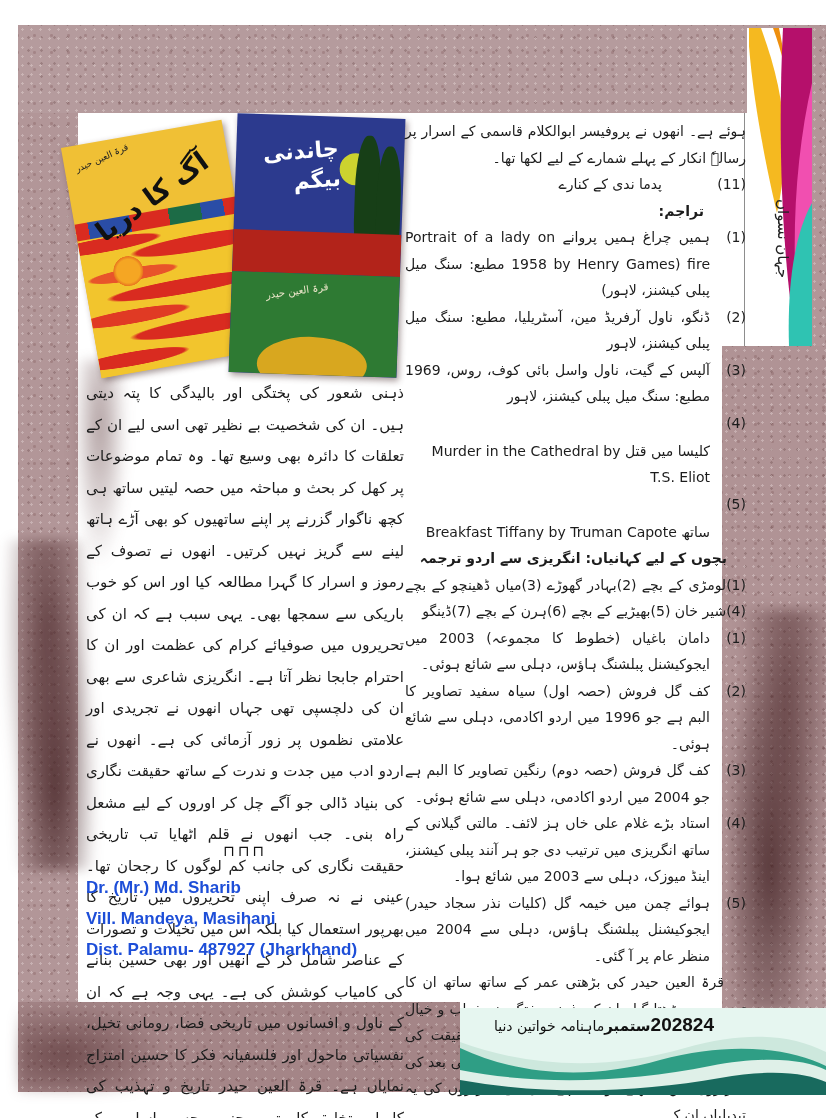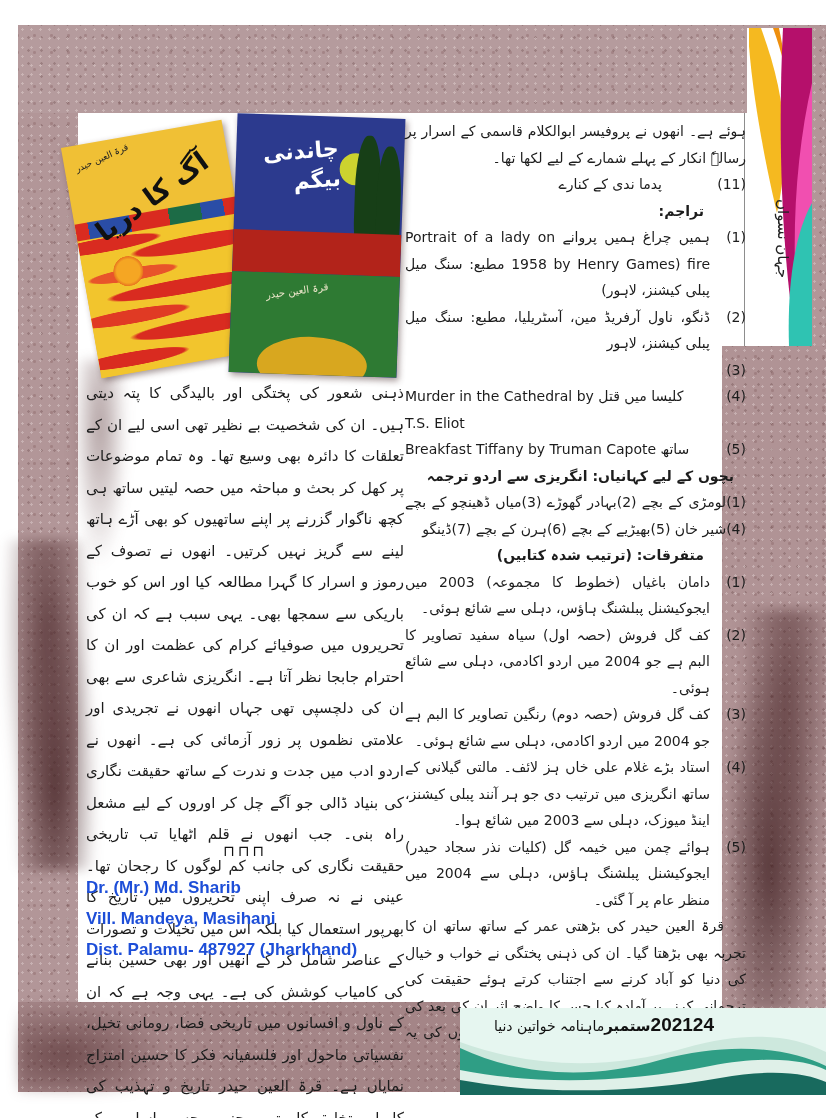--- a/index.html
+++ b/index.html
@@ -68,22 +68,22 @@
   
   .col-right{position:absolute;left:405px;top:118px;width:341px;direction:rtl;
     font-size:14px;line-height:26.5px;text-align:justify;}
   .col-right .intro{margin:0;}
   .numline{display:flex;gap:6px;}
   .numline .num{flex:0 0 30px;margin-left:48px;}
   .subhead{margin-right:42px;font-weight:600;}
   .numitem{display:flex;gap:6px;}
   .numitem .num{flex:0 0 30px;}
   .numitem .body{flex:1;text-align:justify;}
-  .center-item .body{text-align:left;}
-  .kids-head{margin-right:12px;font-weight:600;}
+  .center-item .body{text-align:right;margin-top:28px;}
+  .kids-head{margin-right:19px;font-weight:600;}
   .misc-head{margin-right:42px;font-weight:600;}
   .closing{margin:0;text-indent:22px;}
   .col-left{position:absolute;left:86px;top:378px;width:318px;height:462px;direction:rtl;
     font-size:15px;line-height:31.5px;text-align:justify;}
   .end-marks{position:absolute;left:86px;top:842px;width:318px;text-align:center;
     font-size:15px;letter-spacing:3px;color:#111;}
   .contact{position:absolute;left:86px;top:872px;font-family:"Liberation Sans",sans-serif;
     font-size:17px;line-height:31px;color:#1d4ed8;font-weight:600;}
   .contact .line-0{font-weight:700;}
   
@@ -153,41 +153,41 @@
     <div class="numitem">
       <span class="num">(1)</span>
       <div class="body">ہمیں چراغ ہمیں پروانے Portrait of a lady on fire (1958 by Henry Games مطبع: سنگ میل پبلی کیشنز، لاہور)</div>
     </div>
     <div class="numitem">
       <span class="num">(2)</span>
       <div class="body">ڈنگو، ناول آرفریڈ مین، آسٹریلیا، مطبع: سنگ میل پبلی کیشنز، لاہور</div>
     </div>
     <div class="numitem">
       <span class="num">(3)</span>
+      <div class="body">آلپس کے گیت، ناول واسل بائی کوف، روس، 1969 مطبع: سنگ میل پبلی کیشنز، لاہور</div>
     </div>
     <div class="numitem center-item">
       <span class="num">(4)</span>
       <div class="body">کلیسا میں قتل Murder in the Cathedral by T.S. Eliot</div>
     </div>
     <div class="numitem center-item">
       <span class="num">(5)</span>
       <div class="body">ساتھ Breakfast Tiffany by Truman Capote</div>
     </div>
 
     <div class="kids-head">بچوں کے لیے کہانیاں: انگریزی سے اردو ترجمہ</div>
     <div>(1)لومڑی کے بچے (2)بہادر گھوڑے (3)میاں ڈھینچو کے بچے (4)شیر خان (5)بھیڑیے کے بچے (6)ہرن کے بچے (7)ڈینگو</div>
-    <div class="misc-head">متفرقات: (ترتیب شدہ کتابیں)</div>
 
     <div class="numitem">
       <span class="num">(1)</span>
       <div class="body">دامان باغیاں (خطوط کا مجموعہ) 2003 میں ایجوکیشنل پبلشنگ ہاؤس، دہلی سے شائع ہوئی۔</div>
     </div>
     <div class="numitem">
       <span class="num">(2)</span>
-      <div class="body">کف گل فروش (حصہ اول) سیاہ سفید تصاویر کا البم ہے جو 2004 میں اردو اکادمی، دہلی سے شائع ہوئی۔</div>
+      <div class="body">کف گل فروش (حصہ اول) سیاہ سفید تصاویر کا البم ہے جو 1996 میں اردو اکادمی، دہلی سے شائع ہوئی۔</div>
     </div>
     <div class="numitem">
       <span class="num">(3)</span>
       <div class="body">کف گل فروش (حصہ دوم) رنگین تصاویر کا البم ہے جو 2004 میں اردو اکادمی، دہلی سے شائع ہوئی۔</div>
     </div>
     <div class="numitem">
       <span class="num">(4)</span>
       <div class="body">استاد بڑے غلام علی خاں ہز لائف۔ مالتی گیلانی کے ساتھ انگریزی میں ترتیب دی جو ہر آنند پبلی کیشنز، اینڈ میوزک، دہلی سے 2003 میں شائع ہوا۔</div>
     </div>
     <div class="numitem">
@@ -210,19 +210,19 @@
   <div class="footer">
     <svg class="footer-waves" viewBox="0 0 366 87" preserveAspectRatio="none" aria-hidden="true">
       <rect x="0" y="0" width="366" height="87" fill="#e6f6f0"></rect>
       <path d="M0,34 C70,60 150,62 225,40 C285,23 330,26 366,44 L366,87 L0,87 Z" fill="#cde8dd"></path>
       <path d="M0,40 C60,68 130,72 200,52 C270,33 330,40 366,58 L366,87 L0,87 Z" fill="#2f9e85"></path>
       <path d="M0,62 C80,78 170,74 250,58 C310,47 345,52 366,62 L366,87 L0,87 Z" fill="#dff0e8"></path>
       <path d="M0,72 C90,88 180,84 260,70 C315,60 348,66 366,74 L366,87 L0,87 Z" fill="#186a5e"></path>
     </svg>
     <div class="footer-row">
       <span class="pg">24</span>
-      <span class="yr">2021</span>
+      <span class="yr">2028</span>
       <span class="mo">ستمبر</span>
       <span class="mag">ماہنامہ خواتین دنیا</span>
     </div>
   </div>
 
 </div>
 
 </body></html>

